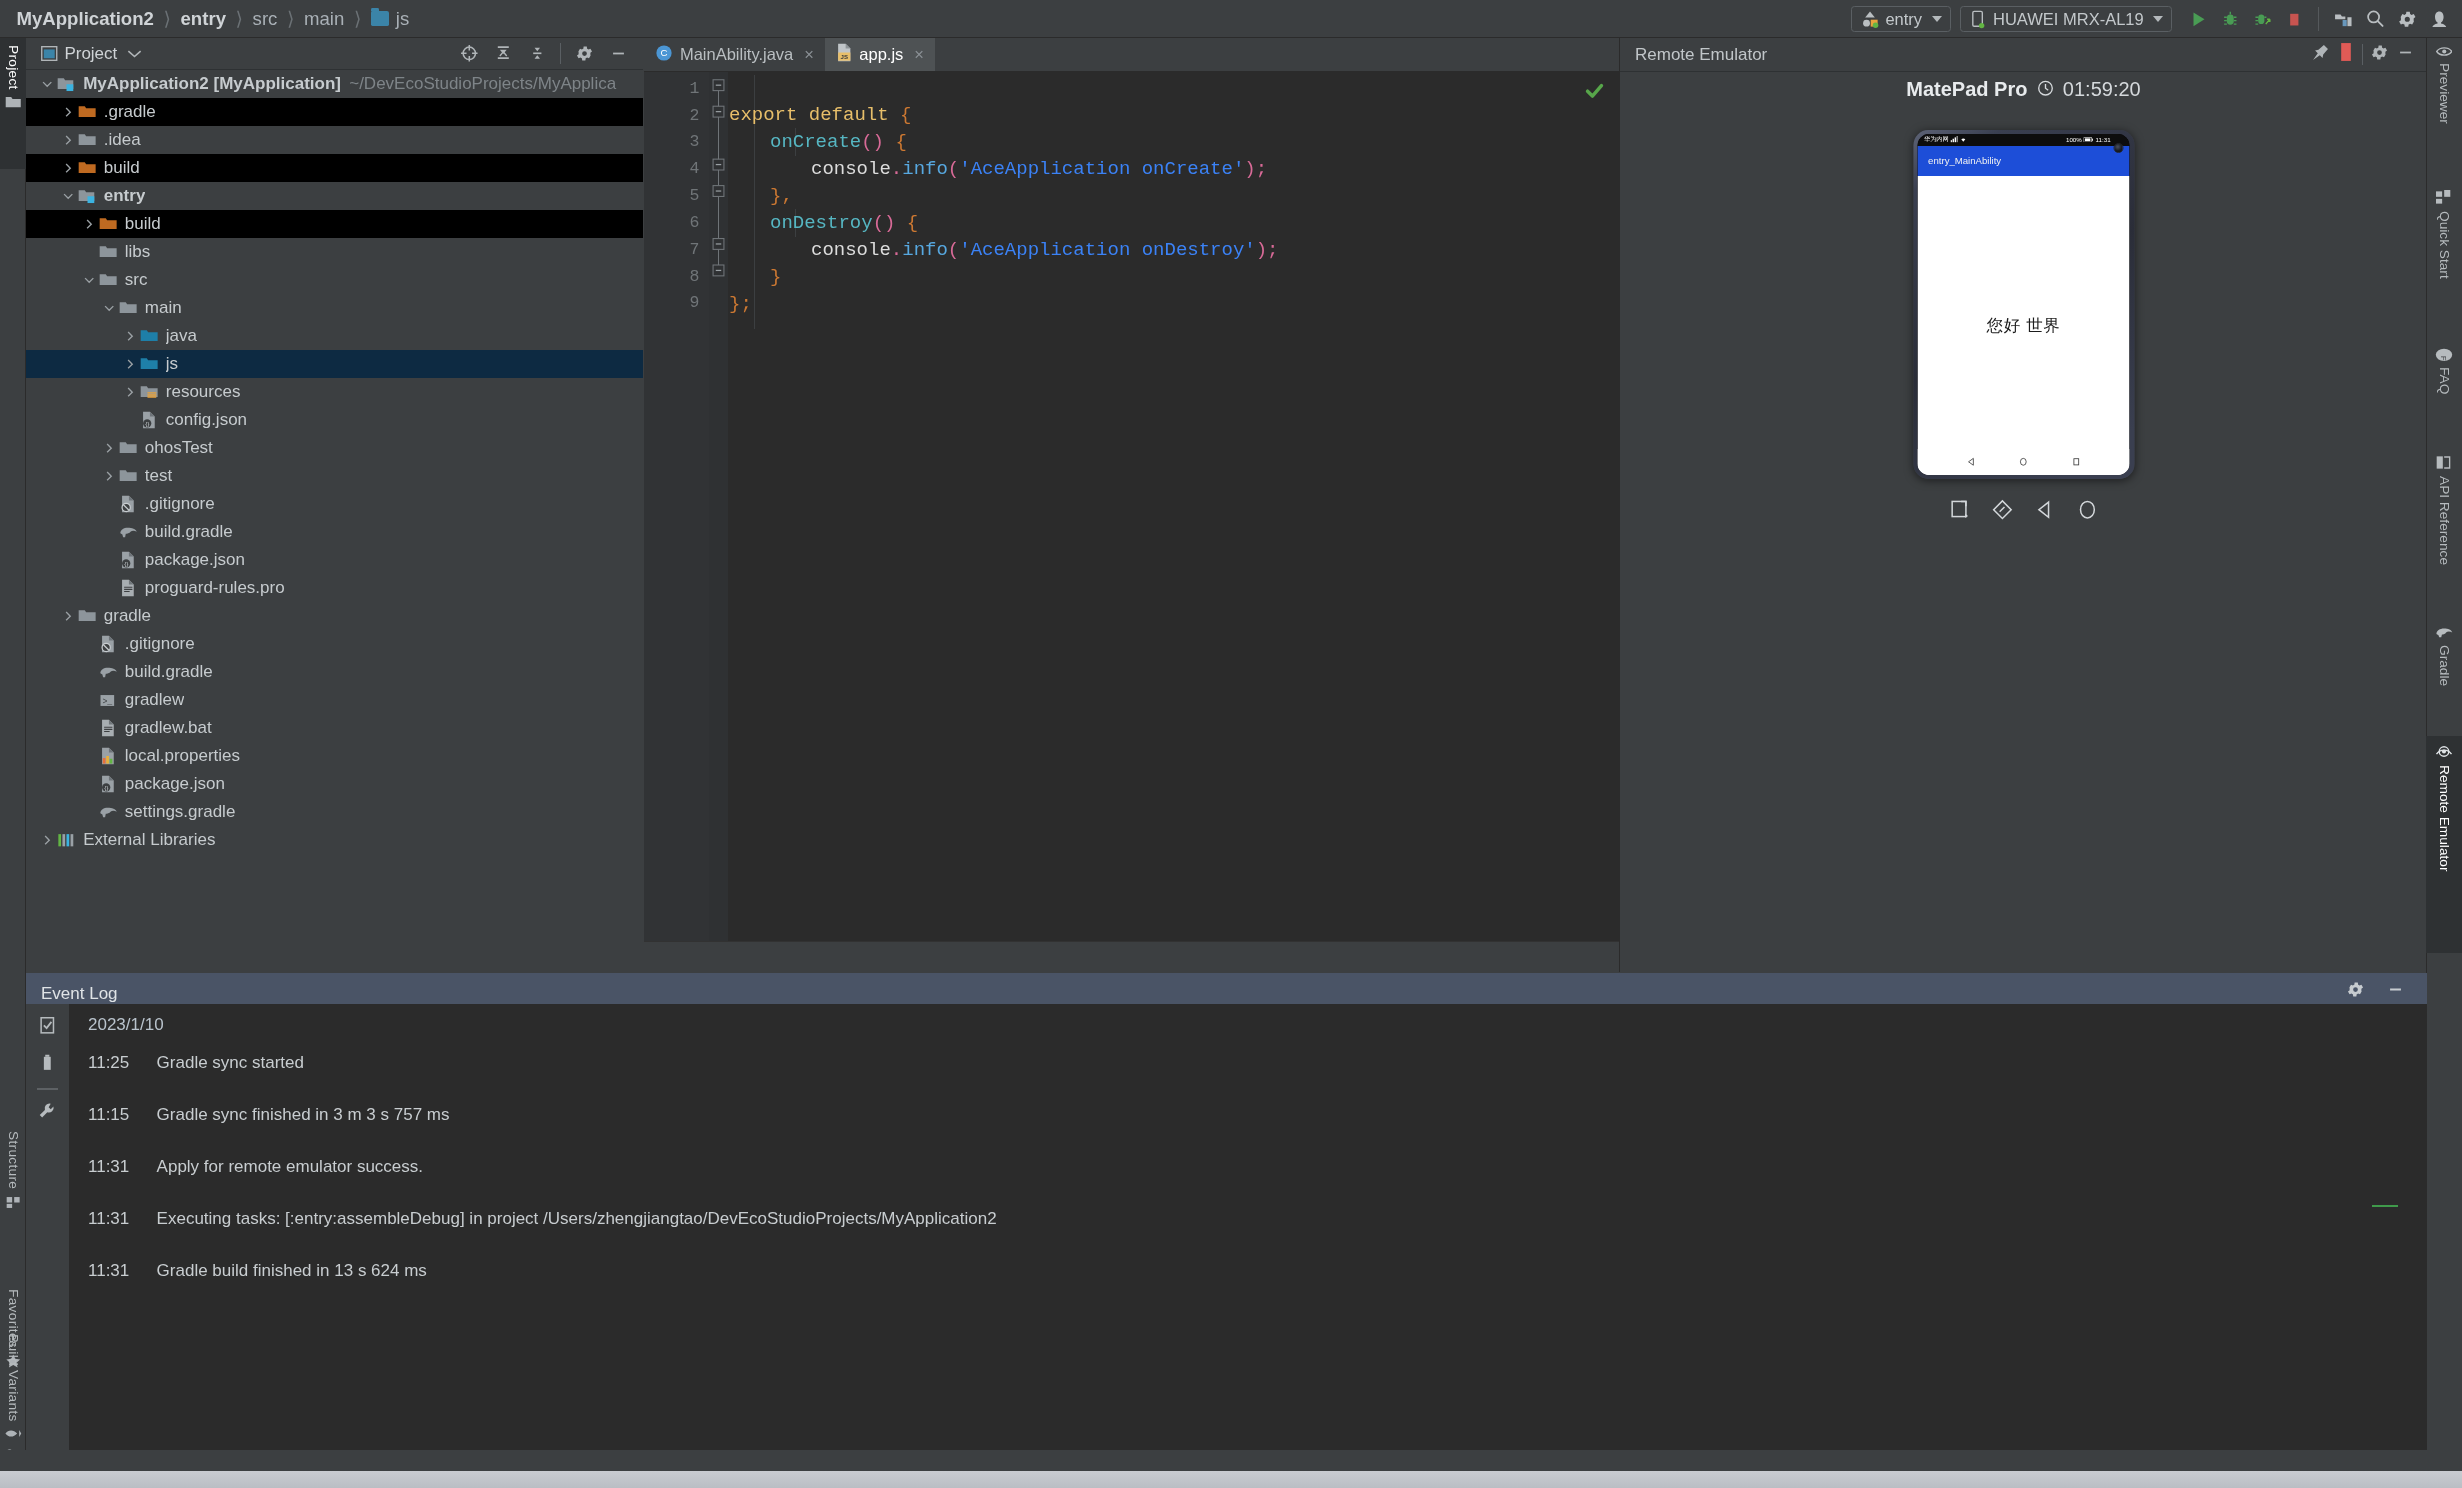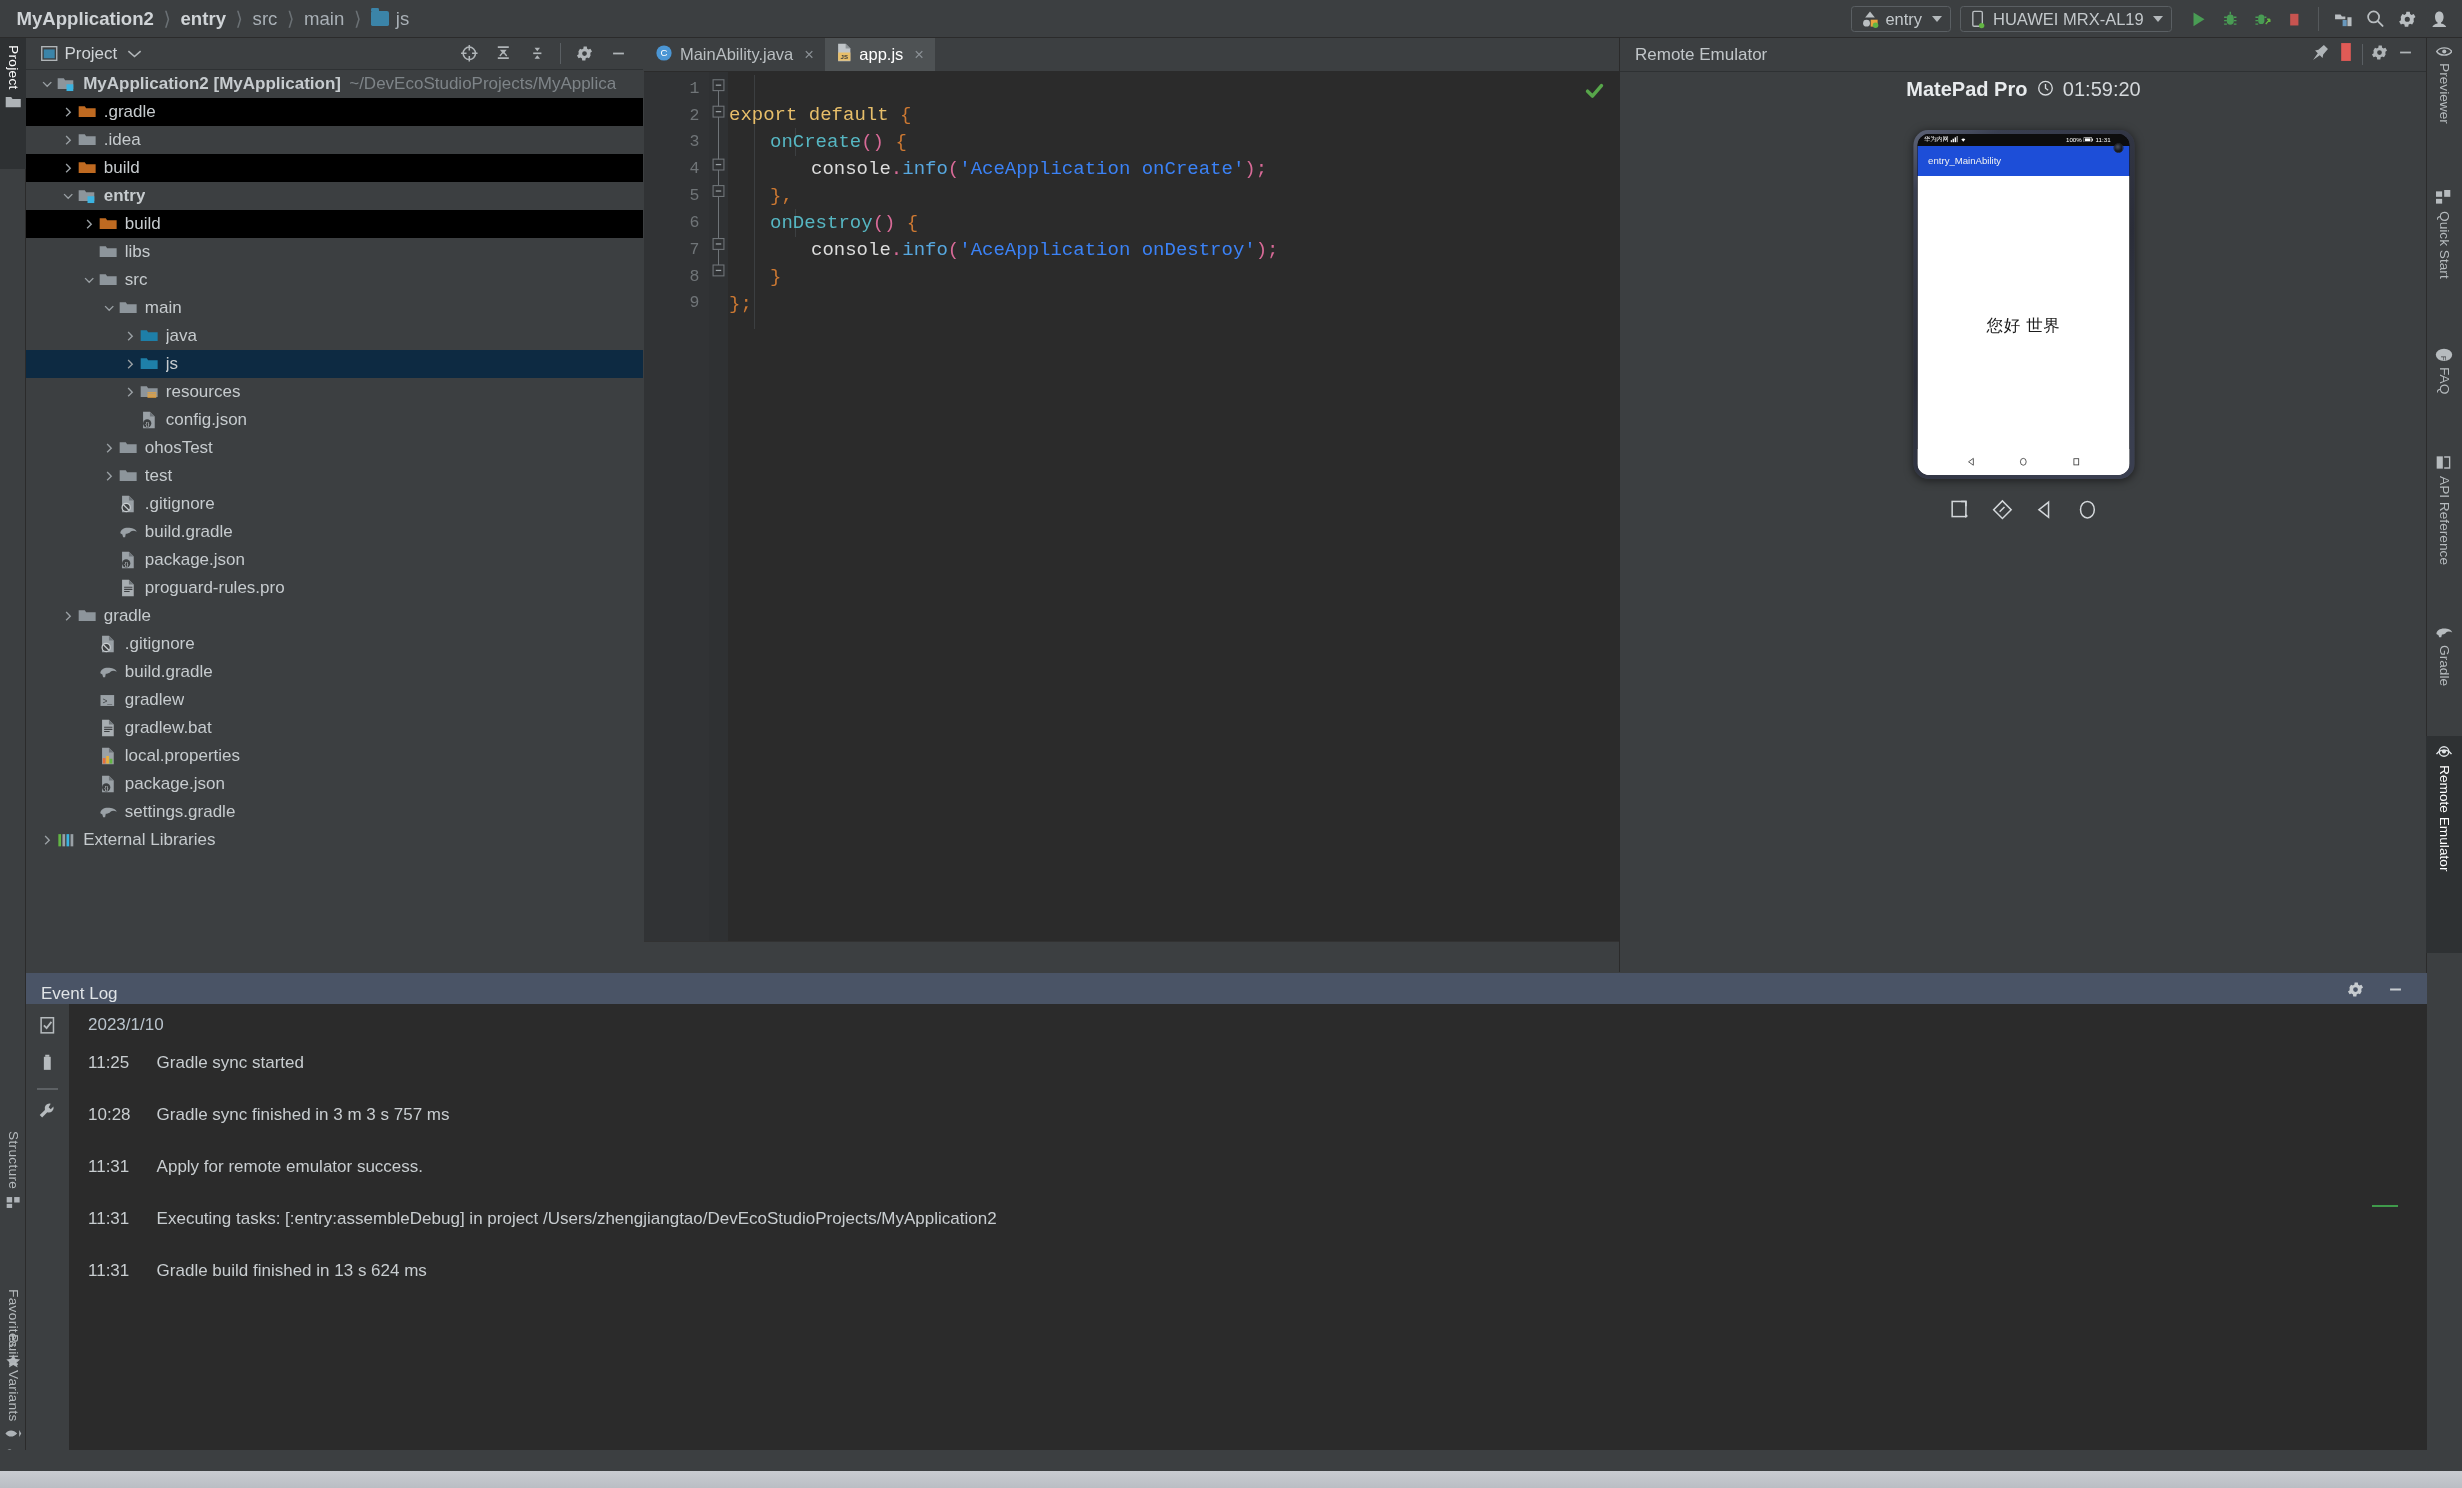--- a/index.html
+++ b/index.html
@@ -999,21 +999,21 @@
       </span>
     </div>
 
     <div class="el-body">
       <div class="el-date">2023/1/10</div>
       <div class="el-row">
         <span class="el-time">11:25</span>
         <span class="el-msg">Gradle sync started</span>
       </div>
       <div class="el-row">
-        <span class="el-time">10:28</span>
+        <span class="el-time">11:15</span>
         <span class="el-msg">Gradle sync finished in 3 m 3 s 757 ms</span>
       </div>
       <div class="el-row">
         <span class="el-time">11:31</span>
         <span class="el-msg">Apply for remote emulator success.</span>
       </div>
       <div class="el-row">
         <span class="el-time">11:31</span>
         <span class="el-msg">Executing tasks: [:entry:assembleDebug] in project /Users/zhengjiangtao/DevEcoStudioProjects/MyApplication2</span>
       </div>

